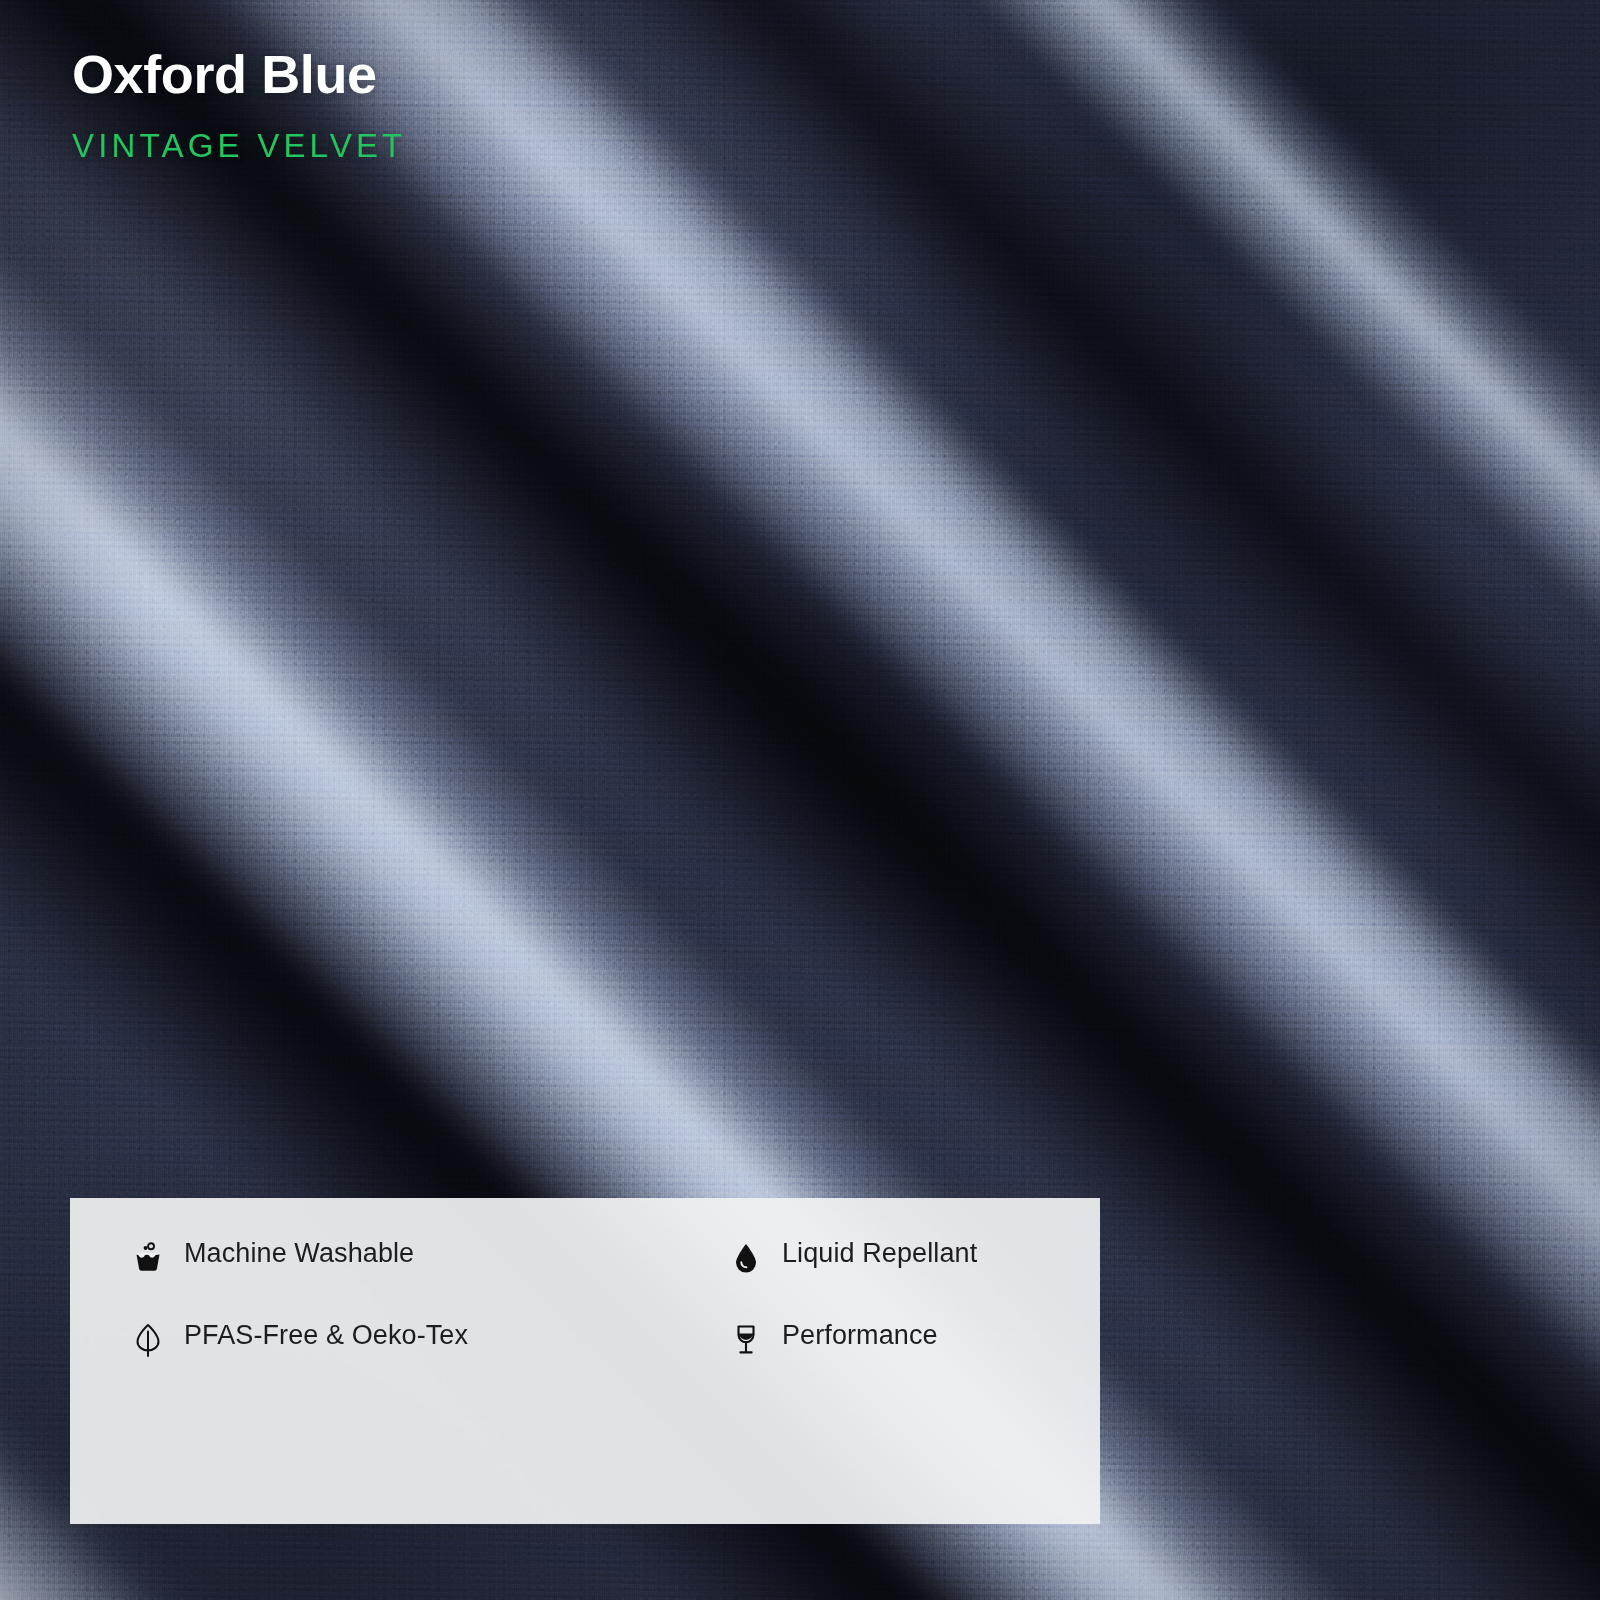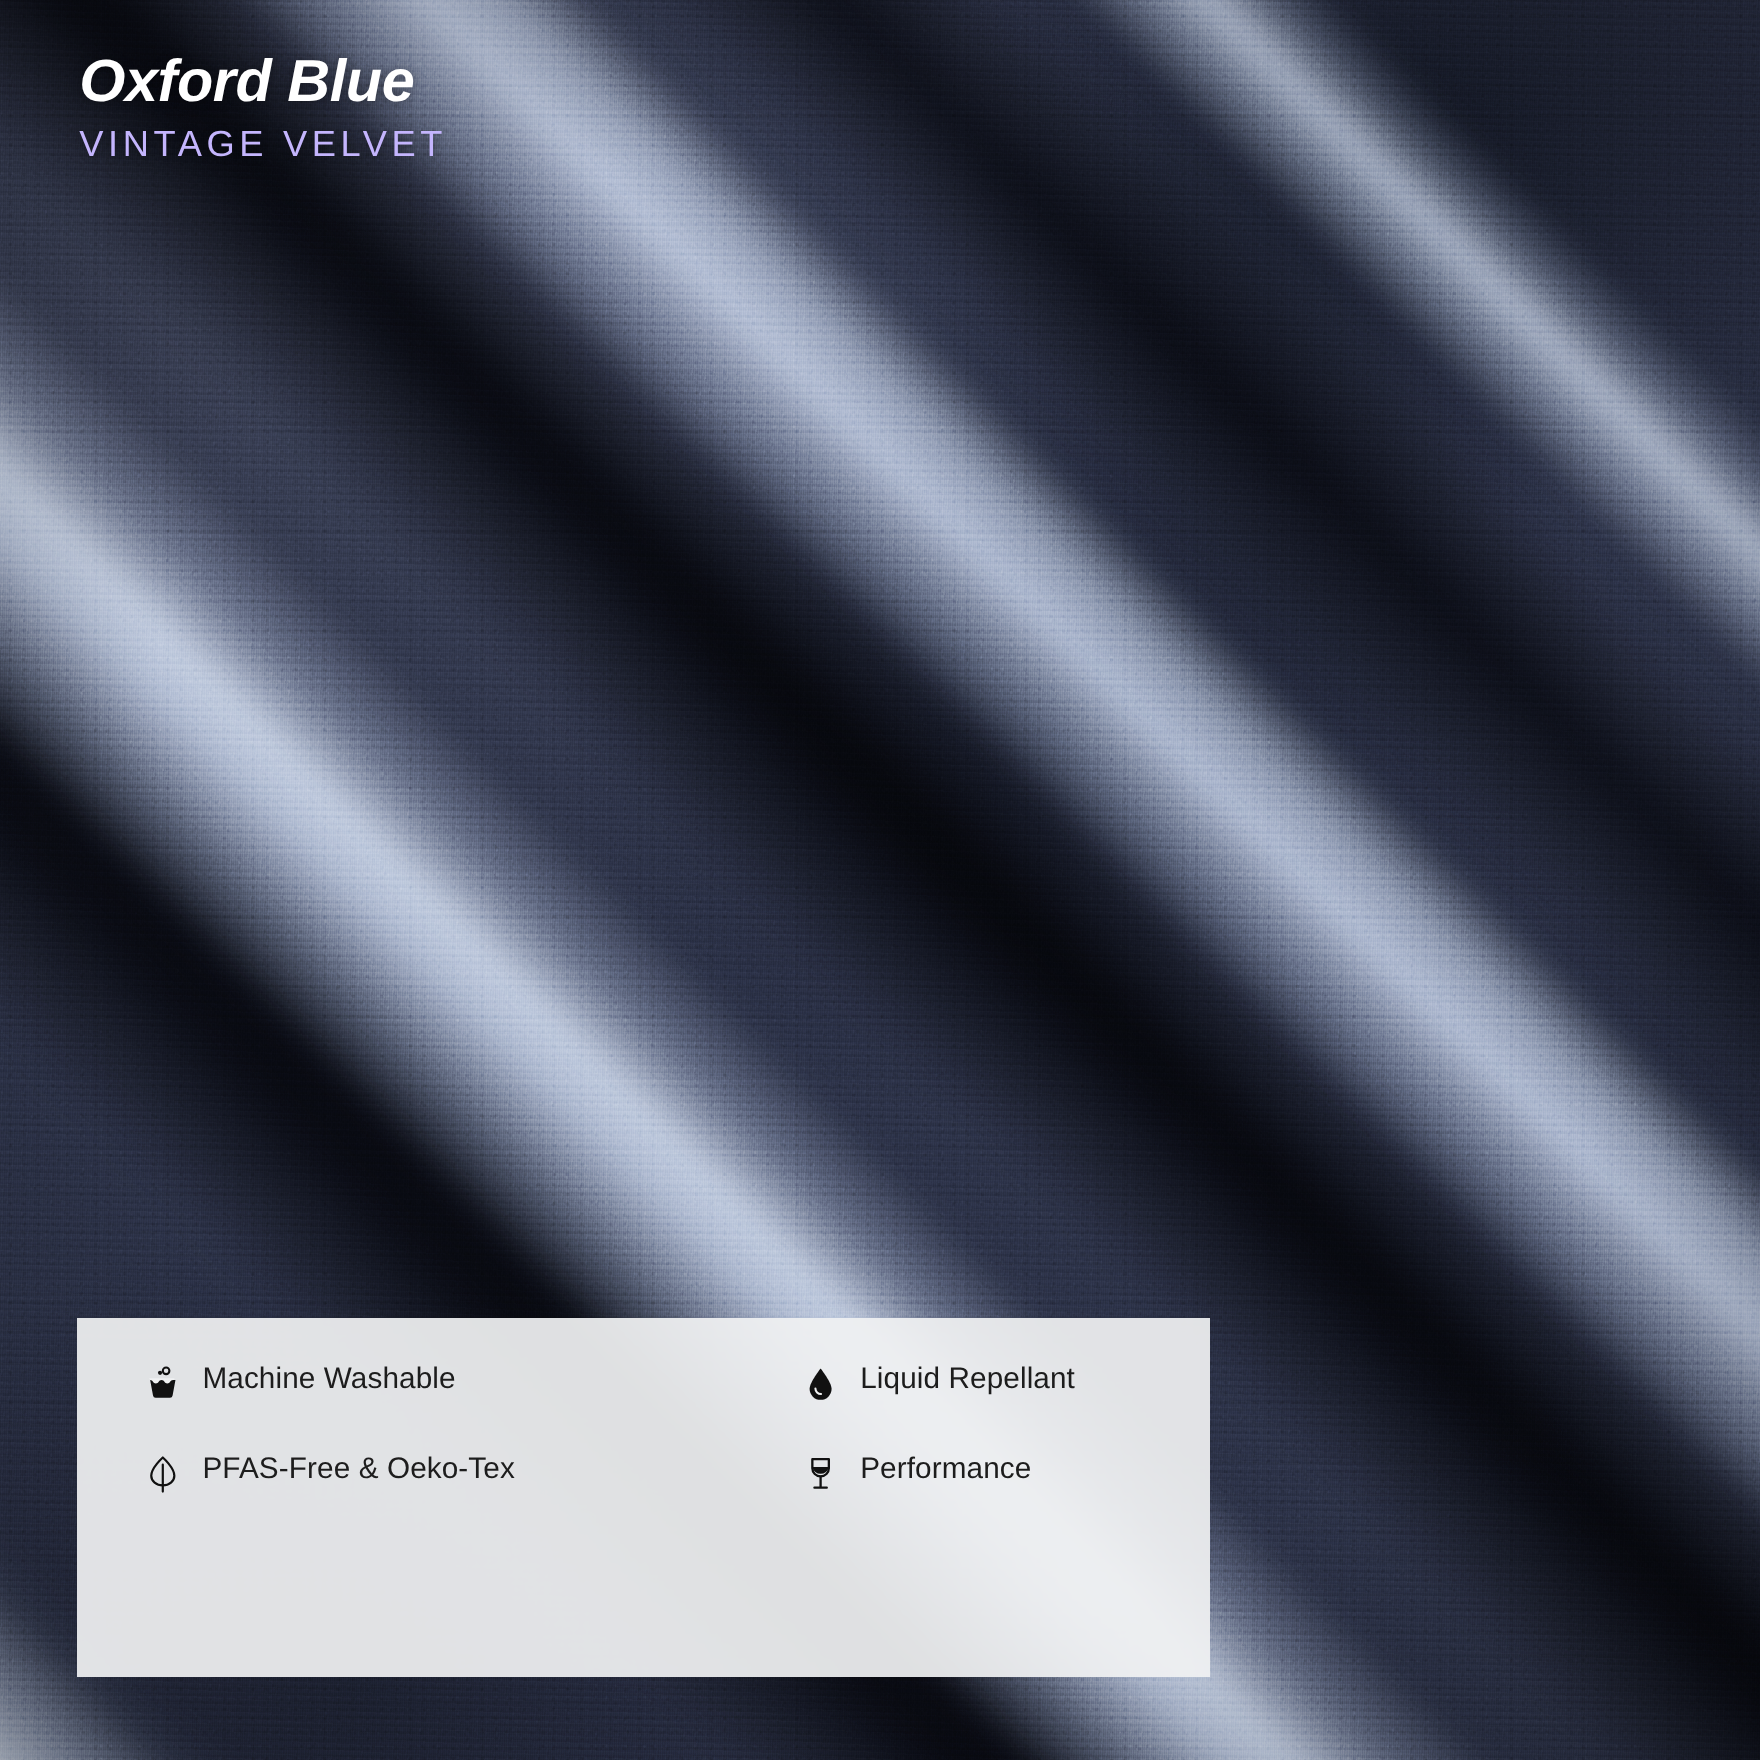--- a/index.html
+++ b/index.html
@@ -194,25 +194,24 @@
 
   
   #title-block {
     position:absolute; left:72px; top:46px;
     z-index:40;
   }
   #product-title {
     font-size:54px; font-weight:700; color:#ffffff;
     letter-spacing:-0.4px; line-height:1.05;
     text-shadow:0 1px 10px rgba(0,0,0,.35);
-    font-style:italic;
   }
   #product-subtitle {
-    margin-top:10px;
-    font-size:33px; font-weight:400; color:#c4b5fd;
+    margin-top:25px;
+    font-size:33px; font-weight:400; color:#22c55e;
     letter-spacing:4.2px; line-height:1.1;
     text-shadow:0 1px 8px rgba(0,0,0,.30);
   }
 
   
   #feature-panel {
     position:absolute;
     left:70px; top:1198px;
     width:1030px; height:326px;
     background:rgba(240,241,242,.93);

